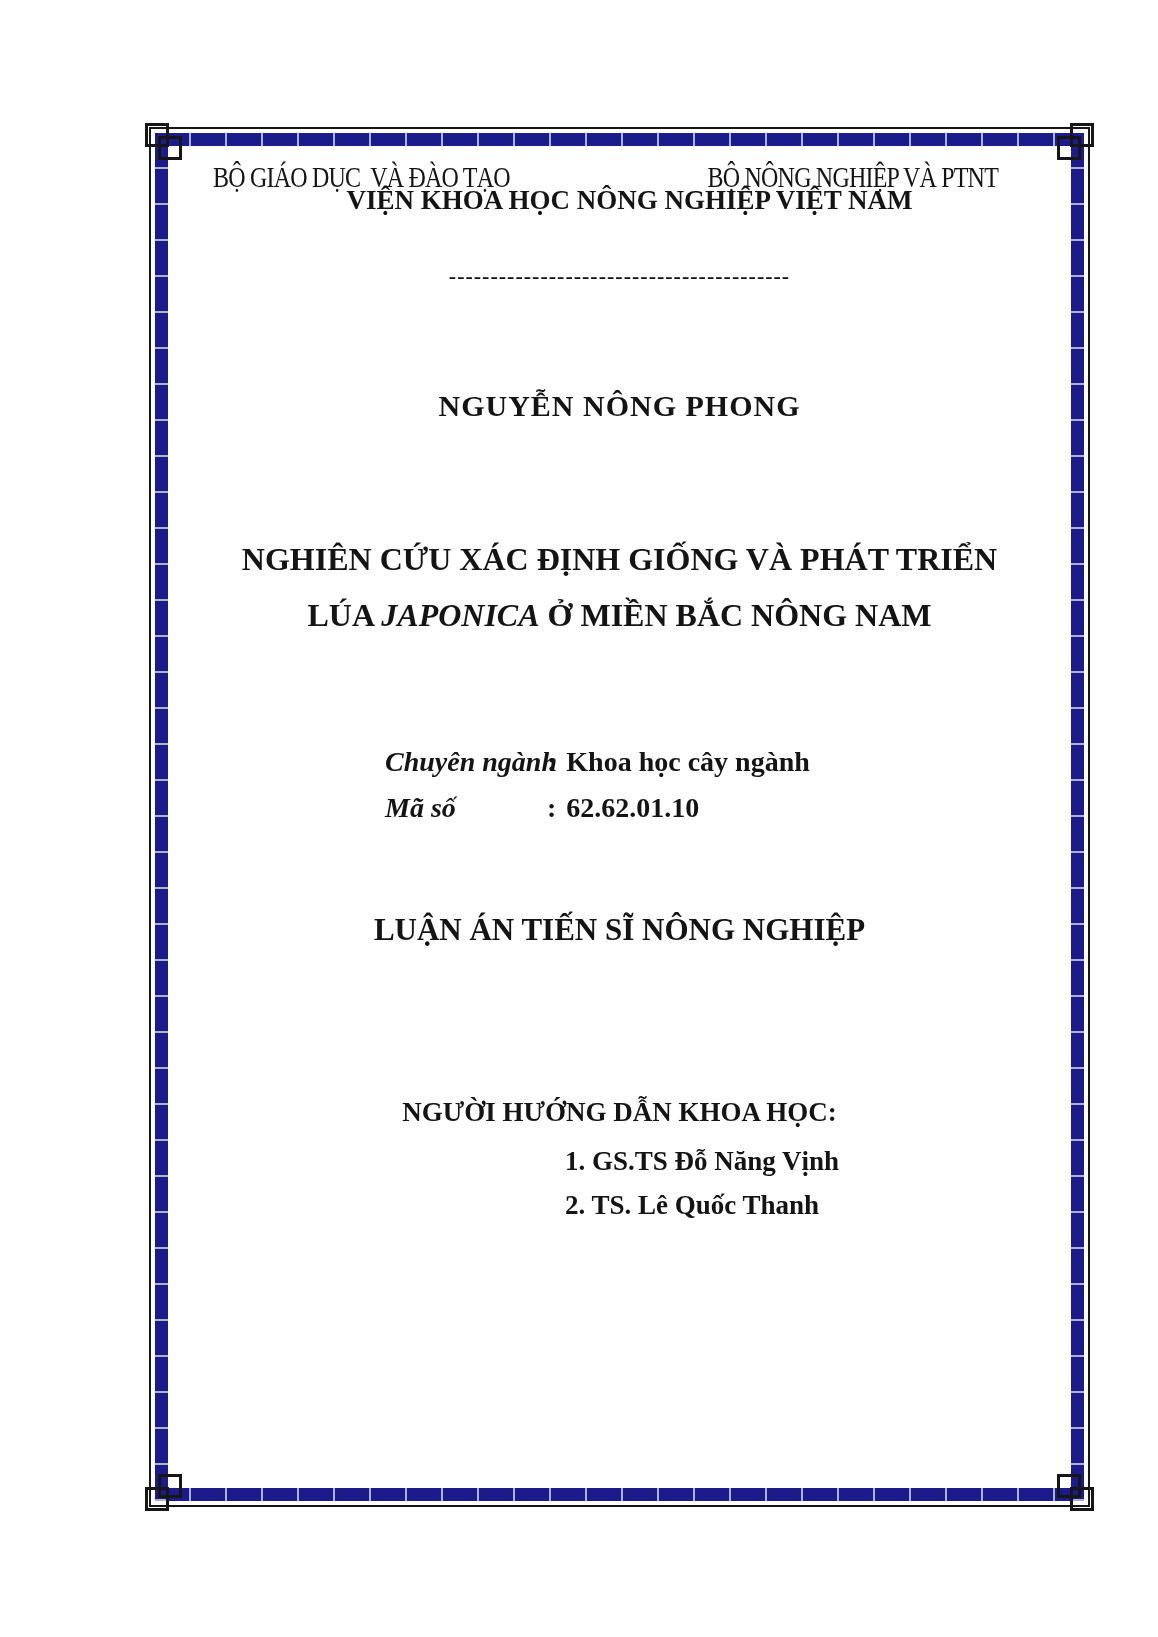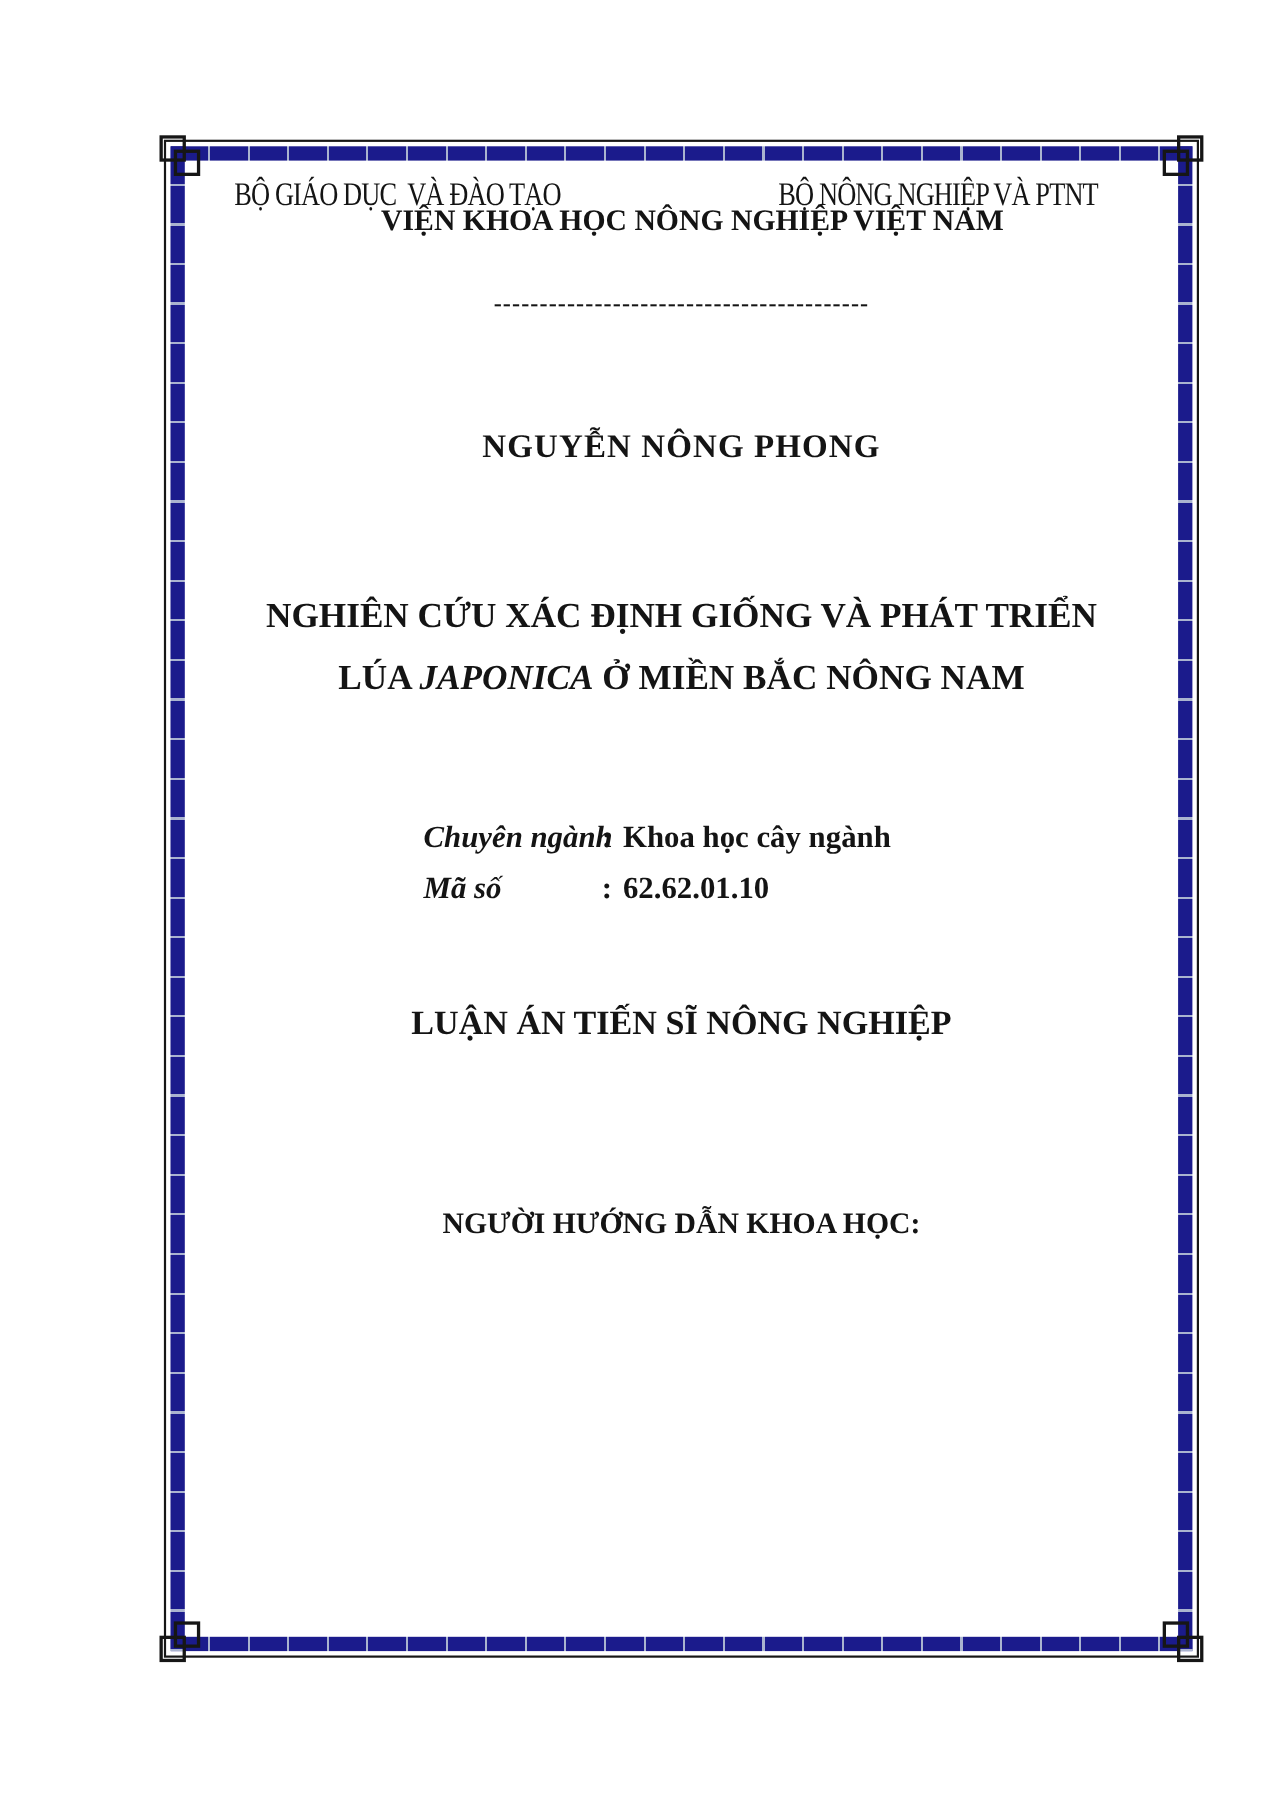--- a/index.html
+++ b/index.html
@@ -109,16 +109,20 @@
       </div>
       <div class="prog-row">
         <span class="prog-label">Mã số</span><span class="prog-sep">:</span><span>62.62.01.10</span>
       </div>
     </div>
 
     <div class="centered sup-heading">NGƯỜI HƯỚNG DẪN KHOA HỌC:</div>
 
     <div class="centered thesis-type">LUẬN ÁN TIẾN SĨ NÔNG NGHIỆP</div>
 
+    <div class="sup-list">
+      <div class="sup-item">1. GS.TS Đỗ Năng Vịnh</div>
+      <div class="sup-item">2. TS. Lê Quốc Thanh</div>
+    </div>
 
 
   </div>
 </div>
 
 </body></html>

